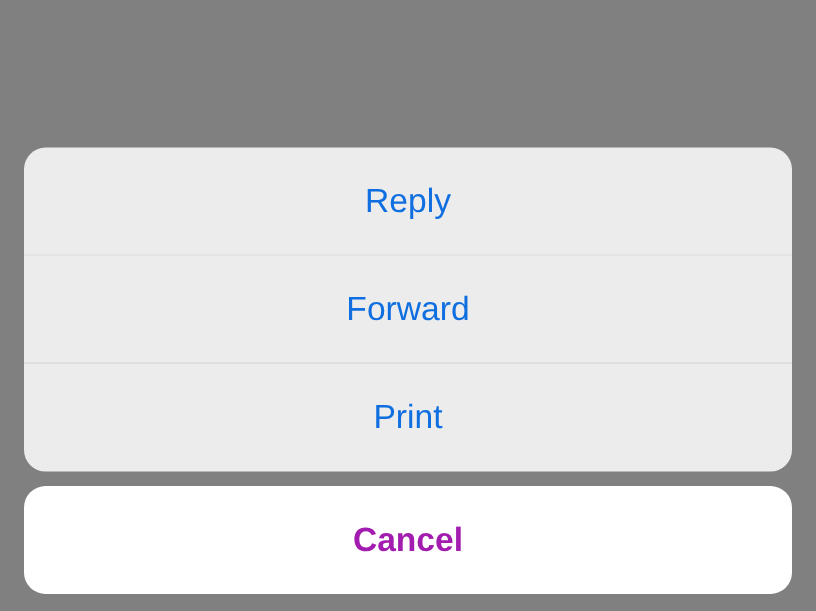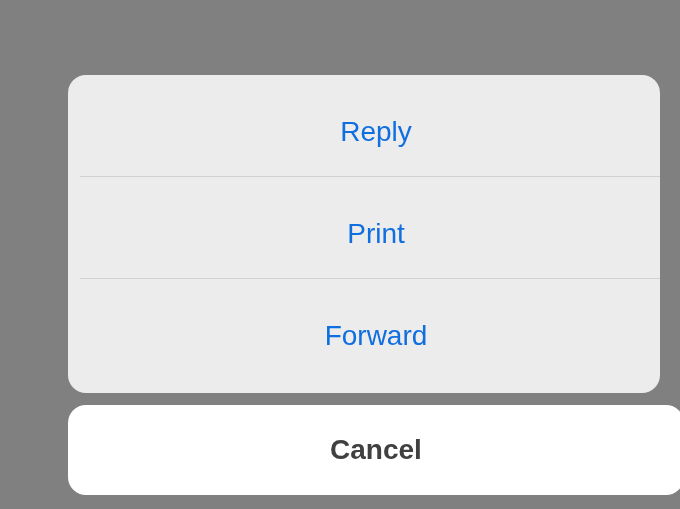--- a/index.html
+++ b/index.html
@@ -1,16 +1,16 @@
 <!DOCTYPE html>
 <html><head>
   <meta charset="utf-8">
   <style>
     * {
-      margin: 12px;
+      margin: 0;
       padding: 0;
       box-sizing: border-box;
       text-align: center;
     }
     body {
       width: 680px;
       height: 509px;
       font-family: -apple-system, BlinkMacSystemFont, "Helvetica Neue", Helvetica, Arial, sans-serif;
       background: #808080;
       display: flex;
@@ -47,21 +47,21 @@
     }
     .cancel-button {
       background: #ffffff;
       border-radius: 18px;
       height: 90px;
       display: flex;
       align-items: center;
       justify-content: center;
       font-size: 28px;
       font-weight: 600;
-      color: #404040;
+      color: #a21caf;
       cursor: pointer;
       width: 100%;
       border: none;
     }
     .sheet-wrapper {
       position: absolute;
       left: 20px;
       right: 20px;
       bottom: 14px;
     }
@@ -72,22 +72,22 @@
   </style>
 </head>
 <body>
 
 <div class="sheet-wrapper">
   <div class="action-group">
     <button class="action-item first-item">
       <span>Reply</span>
     </button>
     <button class="action-item">
-      <span>Print</span>
+      <span>Forward</span>
     </button>
     <button class="action-item">
-      <span>Forward</span>
+      <span>Print</span>
     </button>
   </div>
   <button class="cancel-button">
     <span>Cancel</span>
   </button>
 </div>
 
 </body></html>

